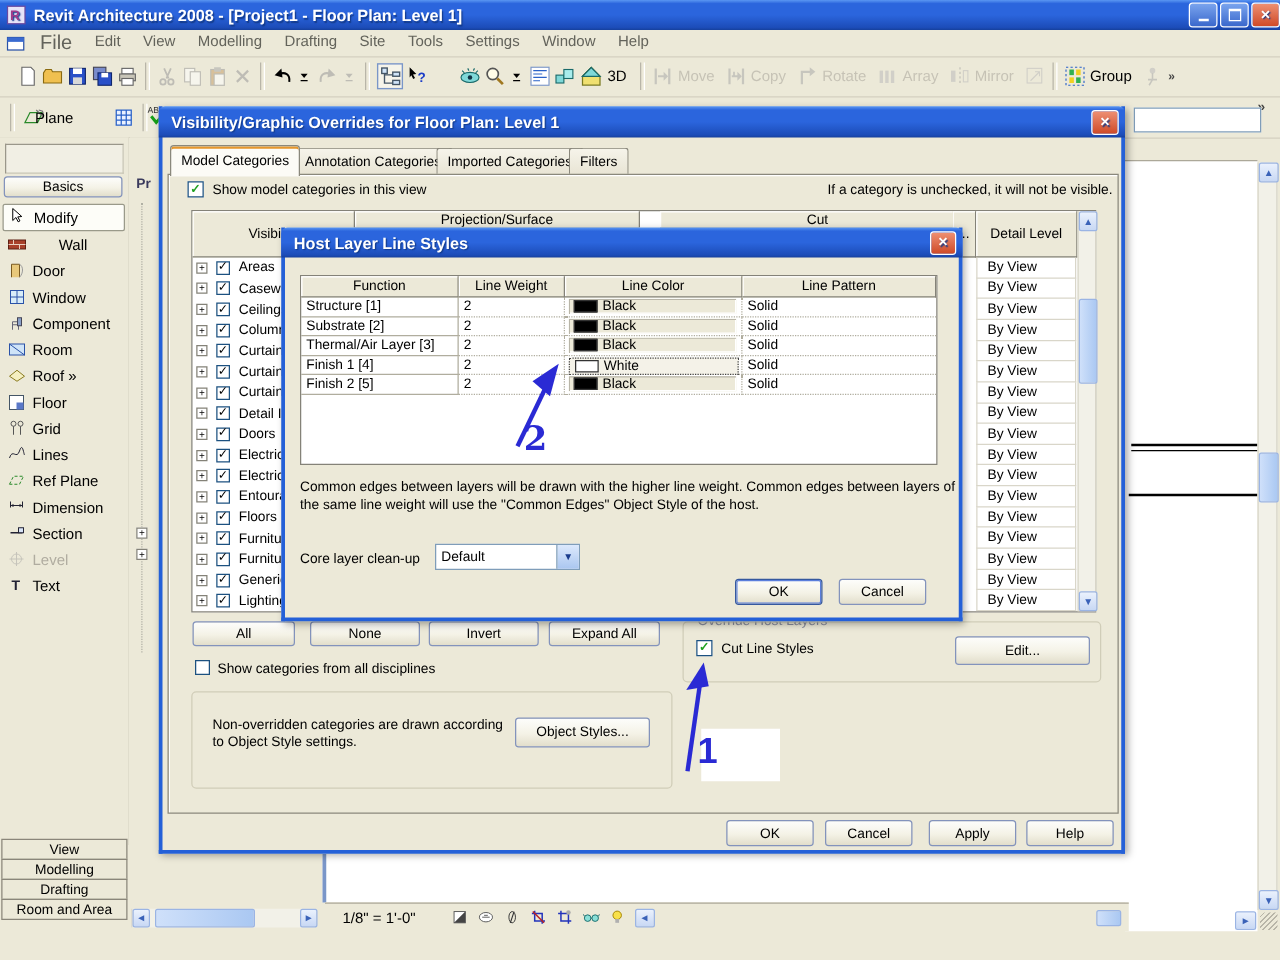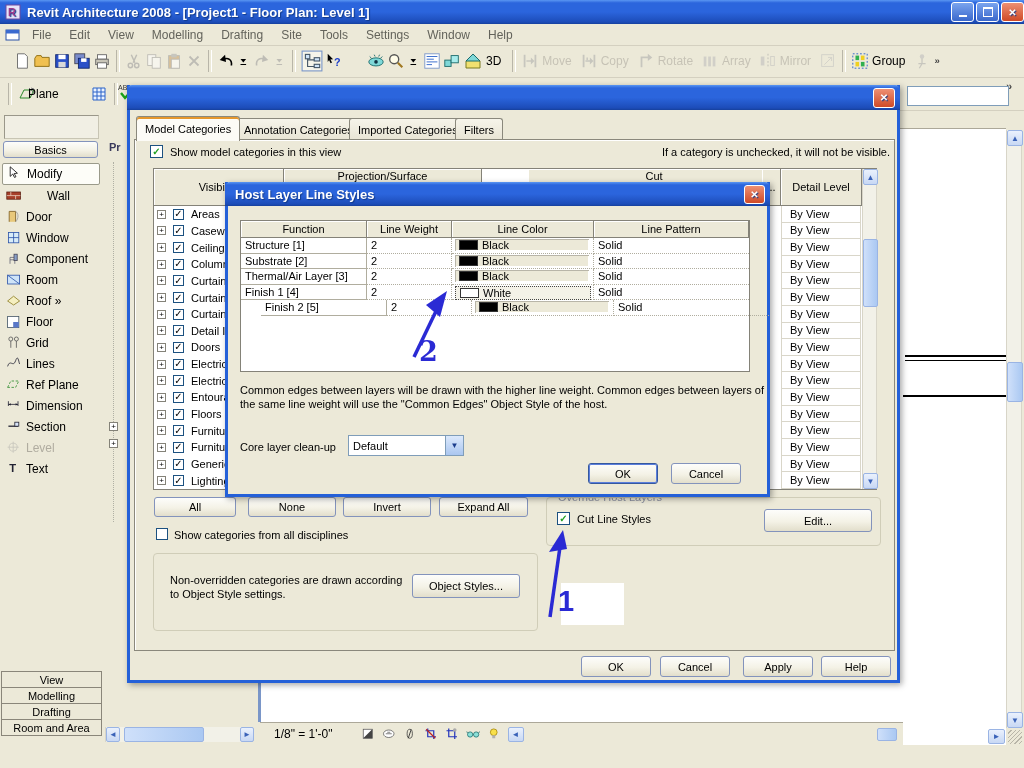--- a/index.html
+++ b/index.html
@@ -74,21 +74,21 @@
   </div>
 
   <div class="abs" style="left:0;top:24px;width:1024px;height:21px;display:flex;align-items:center;border-bottom:1px solid #d4d0c0;">
     <span class="ico" style="width:20px;height:18px;margin-left:3px;">
       <svg width="16" height="14">
           <rect x="1" y="2" width="13" height="10" fill="#fff" stroke="#2a52a8"></rect>
           <rect x="1" y="2" width="13" height="3.5" fill="#3a6ad0"></rect>
         </svg>
     </span>
     <span id="menu-items" style="display:flex;color:#63635b;">
-        <span style="padding: 3px 9px; font-size: 12px;">File</span>
+        <span style="padding: 3px 9px; font-size: 16px;">File</span>
         <span style="padding: 3px 9px; font-size: 12px;">Edit</span>
         <span style="padding: 3px 9px; font-size: 12px;">View</span>
         <span style="padding: 3px 9px; font-size: 12px;">Modelling</span>
         <span style="padding: 3px 9px; font-size: 12px;">Drafting</span>
         <span style="padding: 3px 9px; font-size: 12px;">Site</span>
         <span style="padding: 3px 9px; font-size: 12px;">Tools</span>
         <span style="padding: 3px 9px; font-size: 12px;">Settings</span>
         <span style="padding: 3px 9px; font-size: 12px;">Window</span>
         <span style="padding: 3px 9px; font-size: 12px;">Help</span>
       </span>
@@ -549,20 +549,21 @@
         <span style="display: inline-flex; align-items: center;">
           <span class="sbbtn" style="width:16px;height:15px;display:inline-flex;">◄</span>
         </span>
       </span>
     <div class="sbthumb" style="width:20px;height:13px;margin-left:auto;margin-right:6px;"></div>
   </div>
 
 
   <div class="abs dlgframe" style="left:127px;top:85px;width:773px;height:598px;z-index:10;">
     <div class="xptitle" style="height:25px;margin:-0px -3px 0 -3px;border-radius:5px 5px 0 0;padding-left:10px;">
+      <span>Visibility/Graphic Overrides for Floor Plan: Level 1</span>
       <span class="winbtn close" style="margin-left:auto;margin-right:5px;width:20px;height:18px;">✕</span>
     </div>
 
     <div class="tab active" style="left:6px;top:31px;">
         <span>Model Categories</span>
       </div>
     <div class="tab" style="left:105px;top:33px;">
         <span>Annotation Categories</span>
       </div>
     <div class="tab" style="left:219px;top:33px;">
@@ -575,21 +576,21 @@
     <div class="abs" style="left:4px;top:54px;width:759px;height:510px;border:1px solid #8a887c;box-shadow:inset 1px 1px 0 #fff;background:#ece9d8;"></div>
 
     <span class="cb green abs" style="left:20px;top:60px;">✓</span>
     <span class="abs" style="left:40px;top:61px;text-decoration:none;">Show model categories in this view</span>
     <span class="abs" style="left:500px;top:61px;width:260px;text-align:right;">If a category is unchecked, it will not be visible.</span>
 
     <div class="abs" style="left:23px;top:83px;width:724px;height:322px;border:1px solid #848278;background:#fff;box-sizing:border-box;">
       <div class="hcell abs" style="left:0;top:0;width:130px;height:37px;">
           <span>Visibility</span>
         </div>
-      <div class="hcell abs" style="left:130px;top:0;width:198px;height:14px;">
+      <div class="hcell abs" style="left:130px;top:0;width:228px;height:14px;">
           <span>Projection/Surface</span>
         </div>
       <div class="hcell abs" style="left:374px;top:0;width:253px;height:14px;">
           <span>Cut</span>
         </div>
       <div class="hcell abs" style="left:130px;top:14px;width:497px;height:23px;"></div>
       <div class="hcell abs" style="left:608px;top:0;width:19px;height:37px;">
           <span>...</span>
         </div>
       <div class="hcell abs" style="left:627px;top:0;width:81px;height:37px;">
@@ -808,21 +809,21 @@
     <span style="position:absolute;left:126px;width:85px;height:100%;border-right:1px dotted #b0ad9e;border-bottom:1px dotted #b0ad9e;box-sizing:border-box;padding:1px 0 0 4px;">2</span>
     <span style="position:absolute;left:211px;width:142px;height:100%;border-right:1px dotted #b0ad9e;border-bottom:1px dotted #b0ad9e;box-sizing:border-box;">
       <span style="position:absolute;left:3px;top:1px;width:134px;height:12px;display:flex;align-items:center;background:#f4f2e8;
         border:1px dotted #444;">
         <span style="width:17px;height:8px;margin:0 4px;background:#ffffff;border:1px solid #333;"></span>
         <span style="">White</span>
       </span>
     </span>
     <span style="position:absolute;left:353px;width:155px;height:100%;border-bottom:1px dotted #b0ad9e;box-sizing:border-box;padding:1px 0 0 4px;">Solid</span>
           </div>
-          <div style="position: absolute; left: 0px; top: 79.4px; width: 508px; height: 15.6px; margin-left: 20px;">
+          <div style="position: absolute; left: 0px; top: 79.4px; width: 508px; height: 15.6px;">
             <span style="position:absolute;left:0;width:126px;height:100%;border-right:1px solid #b0ad9e;border-bottom:1px solid #b0ad9e;box-sizing:border-box;padding:1px 0 0 4px;">Finish 2 [5]</span>
     <span style="position:absolute;left:126px;width:85px;height:100%;border-right:1px dotted #b0ad9e;border-bottom:1px dotted #b0ad9e;box-sizing:border-box;padding:1px 0 0 4px;">2</span>
     <span style="position:absolute;left:211px;width:142px;height:100%;border-right:1px dotted #b0ad9e;border-bottom:1px dotted #b0ad9e;box-sizing:border-box;">
       <span style="position:absolute;left:3px;top:1px;width:134px;height:12px;display:flex;align-items:center;background:#ece9d8;
         box-shadow:inset 1px 1px 0 #b8b5a8, inset -1px -1px 0 #fff;">
         <span style="width:17px;height:8px;margin:0 4px;background:#000000;border:1px solid #333;"></span>
         <span style="">Black</span>
       </span>
     </span>
     <span style="position:absolute;left:353px;width:155px;height:100%;border-bottom:1px dotted #b0ad9e;box-sizing:border-box;padding:1px 0 0 4px;">Solid</span>

